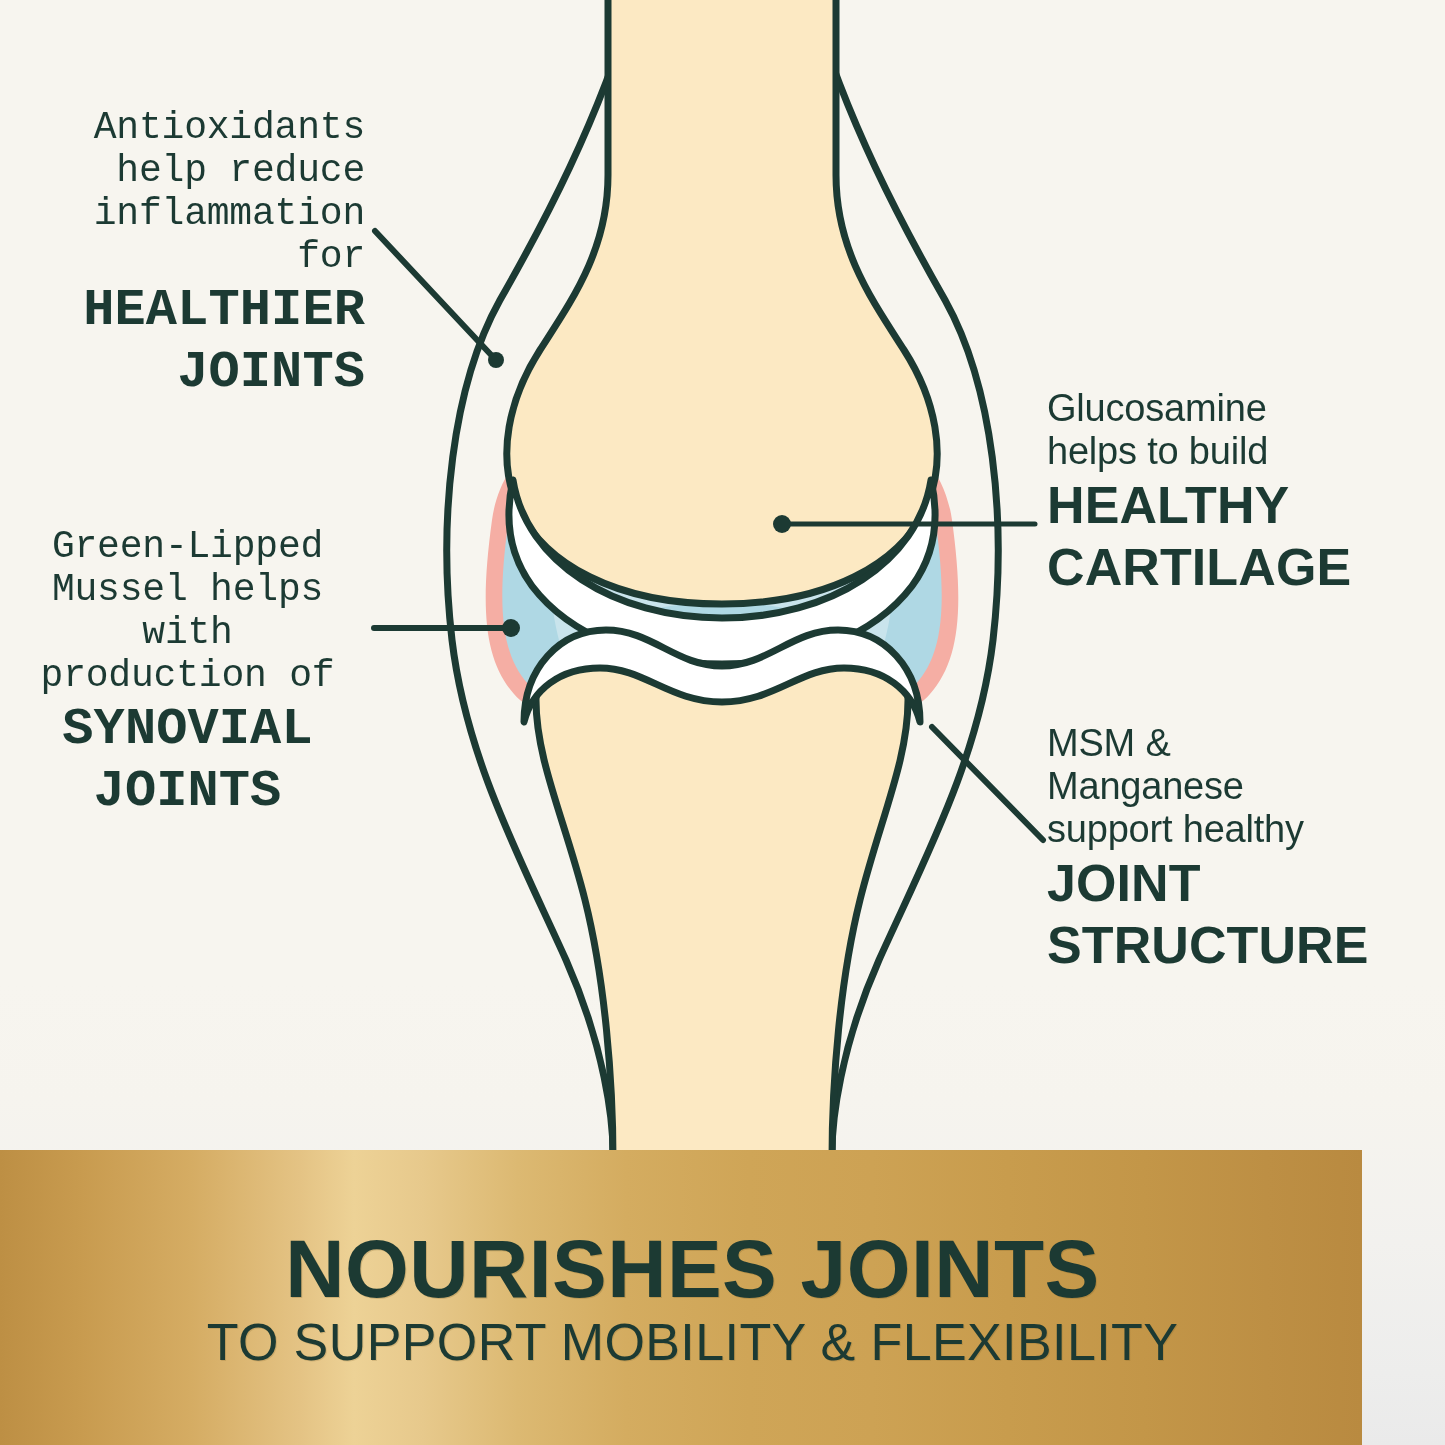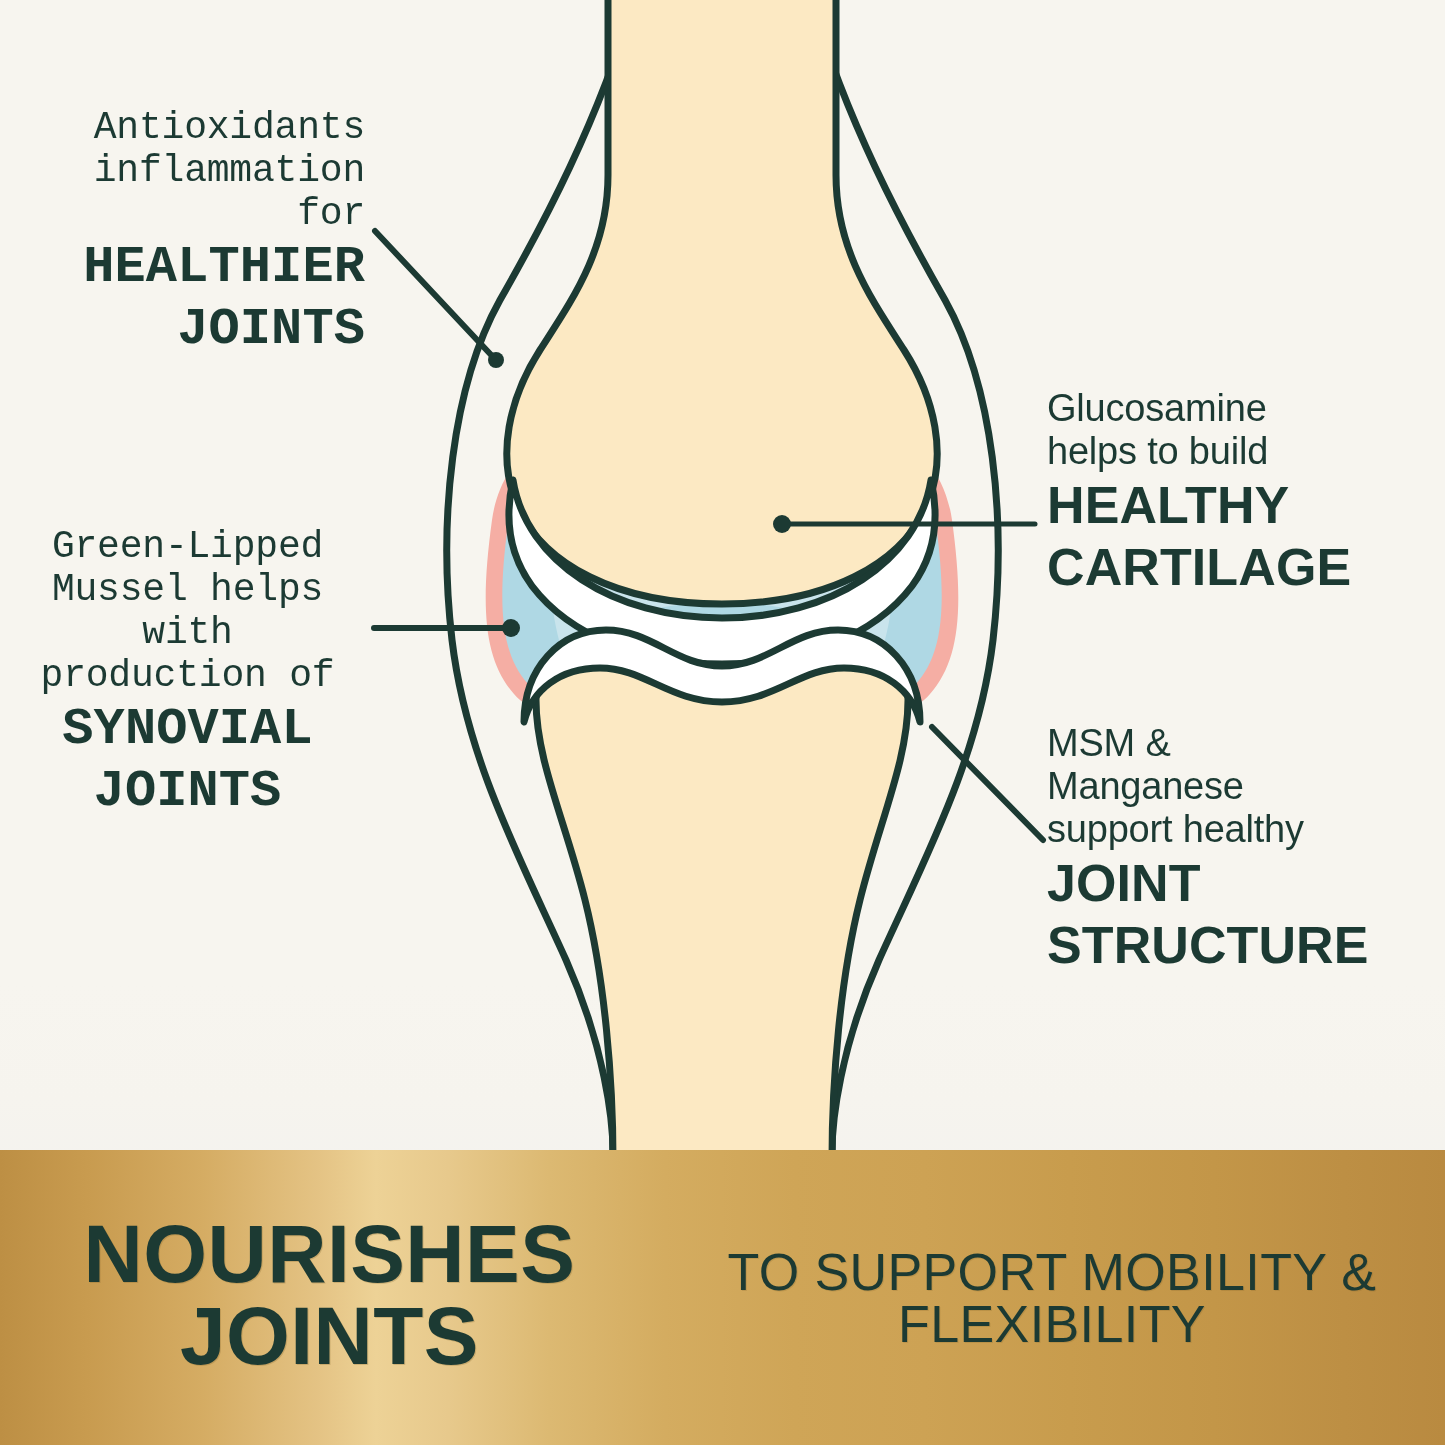--- a/index.html
+++ b/index.html
@@ -67,41 +67,42 @@
   #callout-antioxidants { left: 10px;  top: 107px;  width: 355px; }
   #callout-mussel       { left: 10px;  top: 526px;  width: 355px; text-align: center; }
   #callout-glucosamine  { left: 1047px; top: 387px; width: 400px; }
   #callout-msm          { left: 1047px; top: 722px; width: 400px; }
 
   
   #gold-banner {
     position: absolute;
     left: 0;
     top: 1150px;
-    width: 1445px;
+    width: 1339px;
     height: 295px;
     background: linear-gradient(to right,
       #BD8F44 0%,
       #C89B4F 6%,
       #D5AC63 14%,
       #E4C384 22%,
       #EDD296 26%,
       #E7C98C 31%,
       #DCB972 38%,
       #D4AC60 46%,
       #CFA557 55%,
       #CDA254 64%,
       #C89C4D 74%,
       #C39648 84%,
       #BD8F44 93%,
       #B98A40 100%);
     display: flex;
-    flex-direction: row;
+    flex-direction: column;
     align-items: center;
     justify-content: center;
+    padding-left: 23px;
   }
   #banner-headline {
     color: #1C3A33;
     font-size: 82px;
     font-weight: 700;
     letter-spacing: 0.5px;
     line-height: 1;
     margin: 0 0 6px 0;
     text-align: center;
     text-shadow: 1px 1px 0 rgba(120,90,35,0.25);
@@ -214,20 +215,21 @@
       <circle cx="782" cy="524" r="9" fill="#1C3A33"></circle>
     </g>
 
     <g>
       <line x1="932" y1="727" x2="1043" y2="840" stroke="#1C3A33" stroke-width="6" stroke-linecap="round"></line>
     </g>
   </svg>
 
   <div class="callout left-side" id="callout-antioxidants">
     <span class="intro">Antioxidants</span>
+    <span class="intro">help reduce</span>
     <span class="intro">inflammation for</span>
     <span class="emph">HEALTHIER</span>
     <span class="emph">JOINTS</span>
   </div>
 
   <div class="callout left-side" id="callout-mussel">
     <span class="intro">Green-Lipped</span>
     <span class="intro">Mussel helps with</span>
     <span class="intro">production of</span>
     <span class="emph">SYNOVIAL</span>

